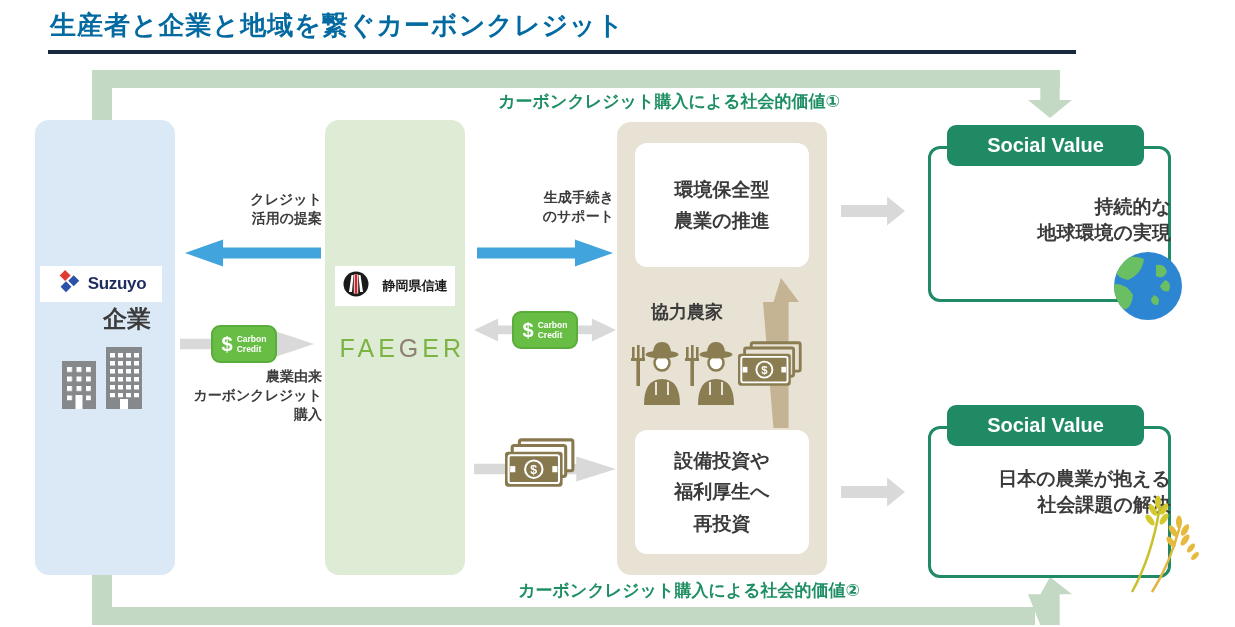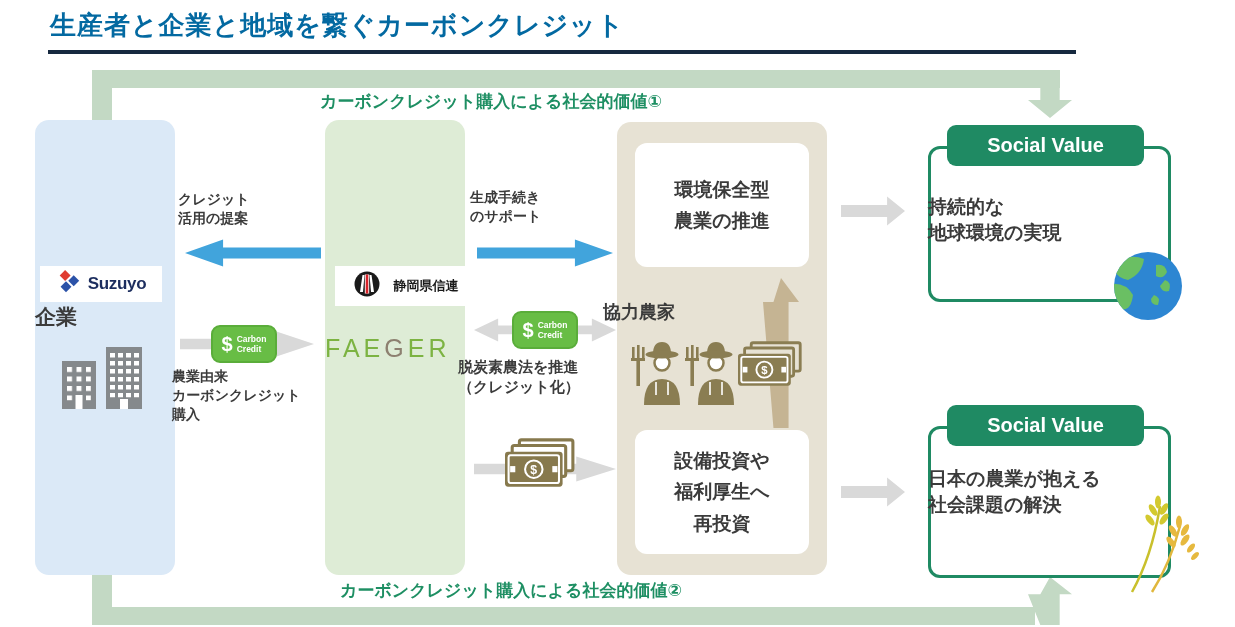--- a/index.html
+++ b/index.html
@@ -2,21 +2,21 @@
 <html><head>
 <meta charset="utf-8">
 <style>
   html,body{margin:0;padding:0;background:#fff;}
   .canvas{
     position:relative;width:1235px;height:627px;background:#fff;overflow:hidden;
     font-family:"Liberation Sans","DejaVu Sans",sans-serif;color:#3b3b3b;
   }
   .abs{position:absolute;}
   .pre{white-space:pre-line;}
-  .ctr{text-align:left;}
+  .ctr{text-align:right;}
   .jp{font-weight:700;line-height:1.35;}
   
   .page-title{left:50px;top:8px;font-size:26px;font-weight:700;color:#0369a1;letter-spacing:1px;}
   .title-rule{left:48px;top:50px;width:1028px;height:4px;background:#16293f;}
   
   .frame{background:#c3d9c4;z-index:0;}
   .fr-left{left:92px;top:70px;width:20px;height:555px;}
   .fr-top{left:92px;top:70px;width:968px;height:18px;}
   .fr-bottom{left:92px;top:607px;width:943px;height:18px;}
   .fr-down{left:1028px;top:88px;width:44px;height:30px;
@@ -29,25 +29,25 @@
   .banner-bottom{left:340px;top:579px;width:520px;}
   
   .bigbox{border-radius:14px;z-index:1;}
   .company-box{left:35px;top:120px;width:140px;height:455px;background:#dbe9f7;}
   .mid-box{left:325px;top:120px;width:140px;height:455px;background:#deecd6;}
   .farm-box{left:617px;top:122px;width:210px;height:453px;background:#e7e2d4;}
   
   .logo-card{background:#fff;display:flex;align-items:center;justify-content:center;gap:6px;z-index:2;margin-top:34px;}
   .suzuyo-card{left:40px;top:232px;width:122px;height:36px;}
   .suzuyo-text{font-size:17px;font-weight:800;color:#1c2d5e;letter-spacing:-0.3px;}
-  .shizuoka-card{left:335px;top:232px;width:120px;height:40px;gap:14px;padding-left:11px;}
+  .shizuoka-card{left:335px;top:232px;width:120px;height:40px;gap:14px;}
   .shizuoka-text{font-size:13px;font-weight:700;color:#1a1a1a;}
   .faeger{left:325px;top:334px;width:140px;font-size:25px;font-weight:500;letter-spacing:4px;color:#7cb342;z-index:2;}
   .faeger .g{color:#8d8070;}
-  .kigyo{left:35px;top:303px;width:116px;font-size:21px;z-index:2;}
+  .kigyo{left:35px;top:303px;width:116px;font-size:24px;z-index:2;}
   
   .flow-label{font-size:14px;z-index:2;}
   .flow-label15{font-size:15px;z-index:2;}
   
   .arrow{z-index:1;}
   .blue{background:#41a4dc;}
   .gray{background:#d9d9d9;}
   .ar-r{clip-path:polygon(0 30%,72% 30%,72% 2%,100% 50%,72% 98%,72% 70%,0 70%);}
   .ar-l{clip-path:polygon(100% 30%,28% 30%,28% 2%,0 50%,28% 98%,28% 70%,100% 70%);}
   .ar-lr{clip-path:polygon(0 50%,17% 6%,17% 33%,83% 33%,83% 6%,100% 50%,83% 94%,83% 66%,17% 66%,17% 94%);}
@@ -153,22 +153,20 @@
   <div class="abs arrow blue ar-r" style="left:477px;top:239px;width:136px;height:28px;"></div>
 
   <div class="abs arrow gray ar-lr" style="left:474px;top:317px;width:142px;height:26px;"></div>
   <div class="abs credit-badge" style="left:512px;top:311px;width:66px;height:38px;">
     <span class="cb-dollar">$</span>
     <span class="cb-col">
       <span>Carbon</span>
       <span>Credit</span>
     </span>
   </div>
-  <div class="abs flow-label15 jp ctr pre" style="left:458px;top:357px;width:168px;">脱炭素農法を推進
-（クレジット化）</div>
 
   <div class="abs arrow gray ar-r" style="left:474px;top:456px;width:142px;height:26px;"></div>
   <div class="abs icon" style="left:505px;top:438px;">
     <svg width="72" height="50" viewBox="0 0 70 48">
       <rect x="14" y="1.5" width="52" height="30" rx="2" fill="#fff" stroke="#87794d" stroke-width="3"></rect>
       <rect x="7" y="7" width="52" height="30" rx="2" fill="#fff" stroke="#87794d" stroke-width="3"></rect>
       <rect x="0" y="13" width="56" height="34" rx="3" fill="#87794d"></rect>
       <rect x="3.5" y="16.5" width="49" height="27" rx="2" fill="none" stroke="#fff" stroke-width="2"></rect>
       <rect x="5" y="27" width="5" height="6" fill="#fff"></rect>
       <rect x="46" y="27" width="5" height="6" fill="#fff"></rect>

